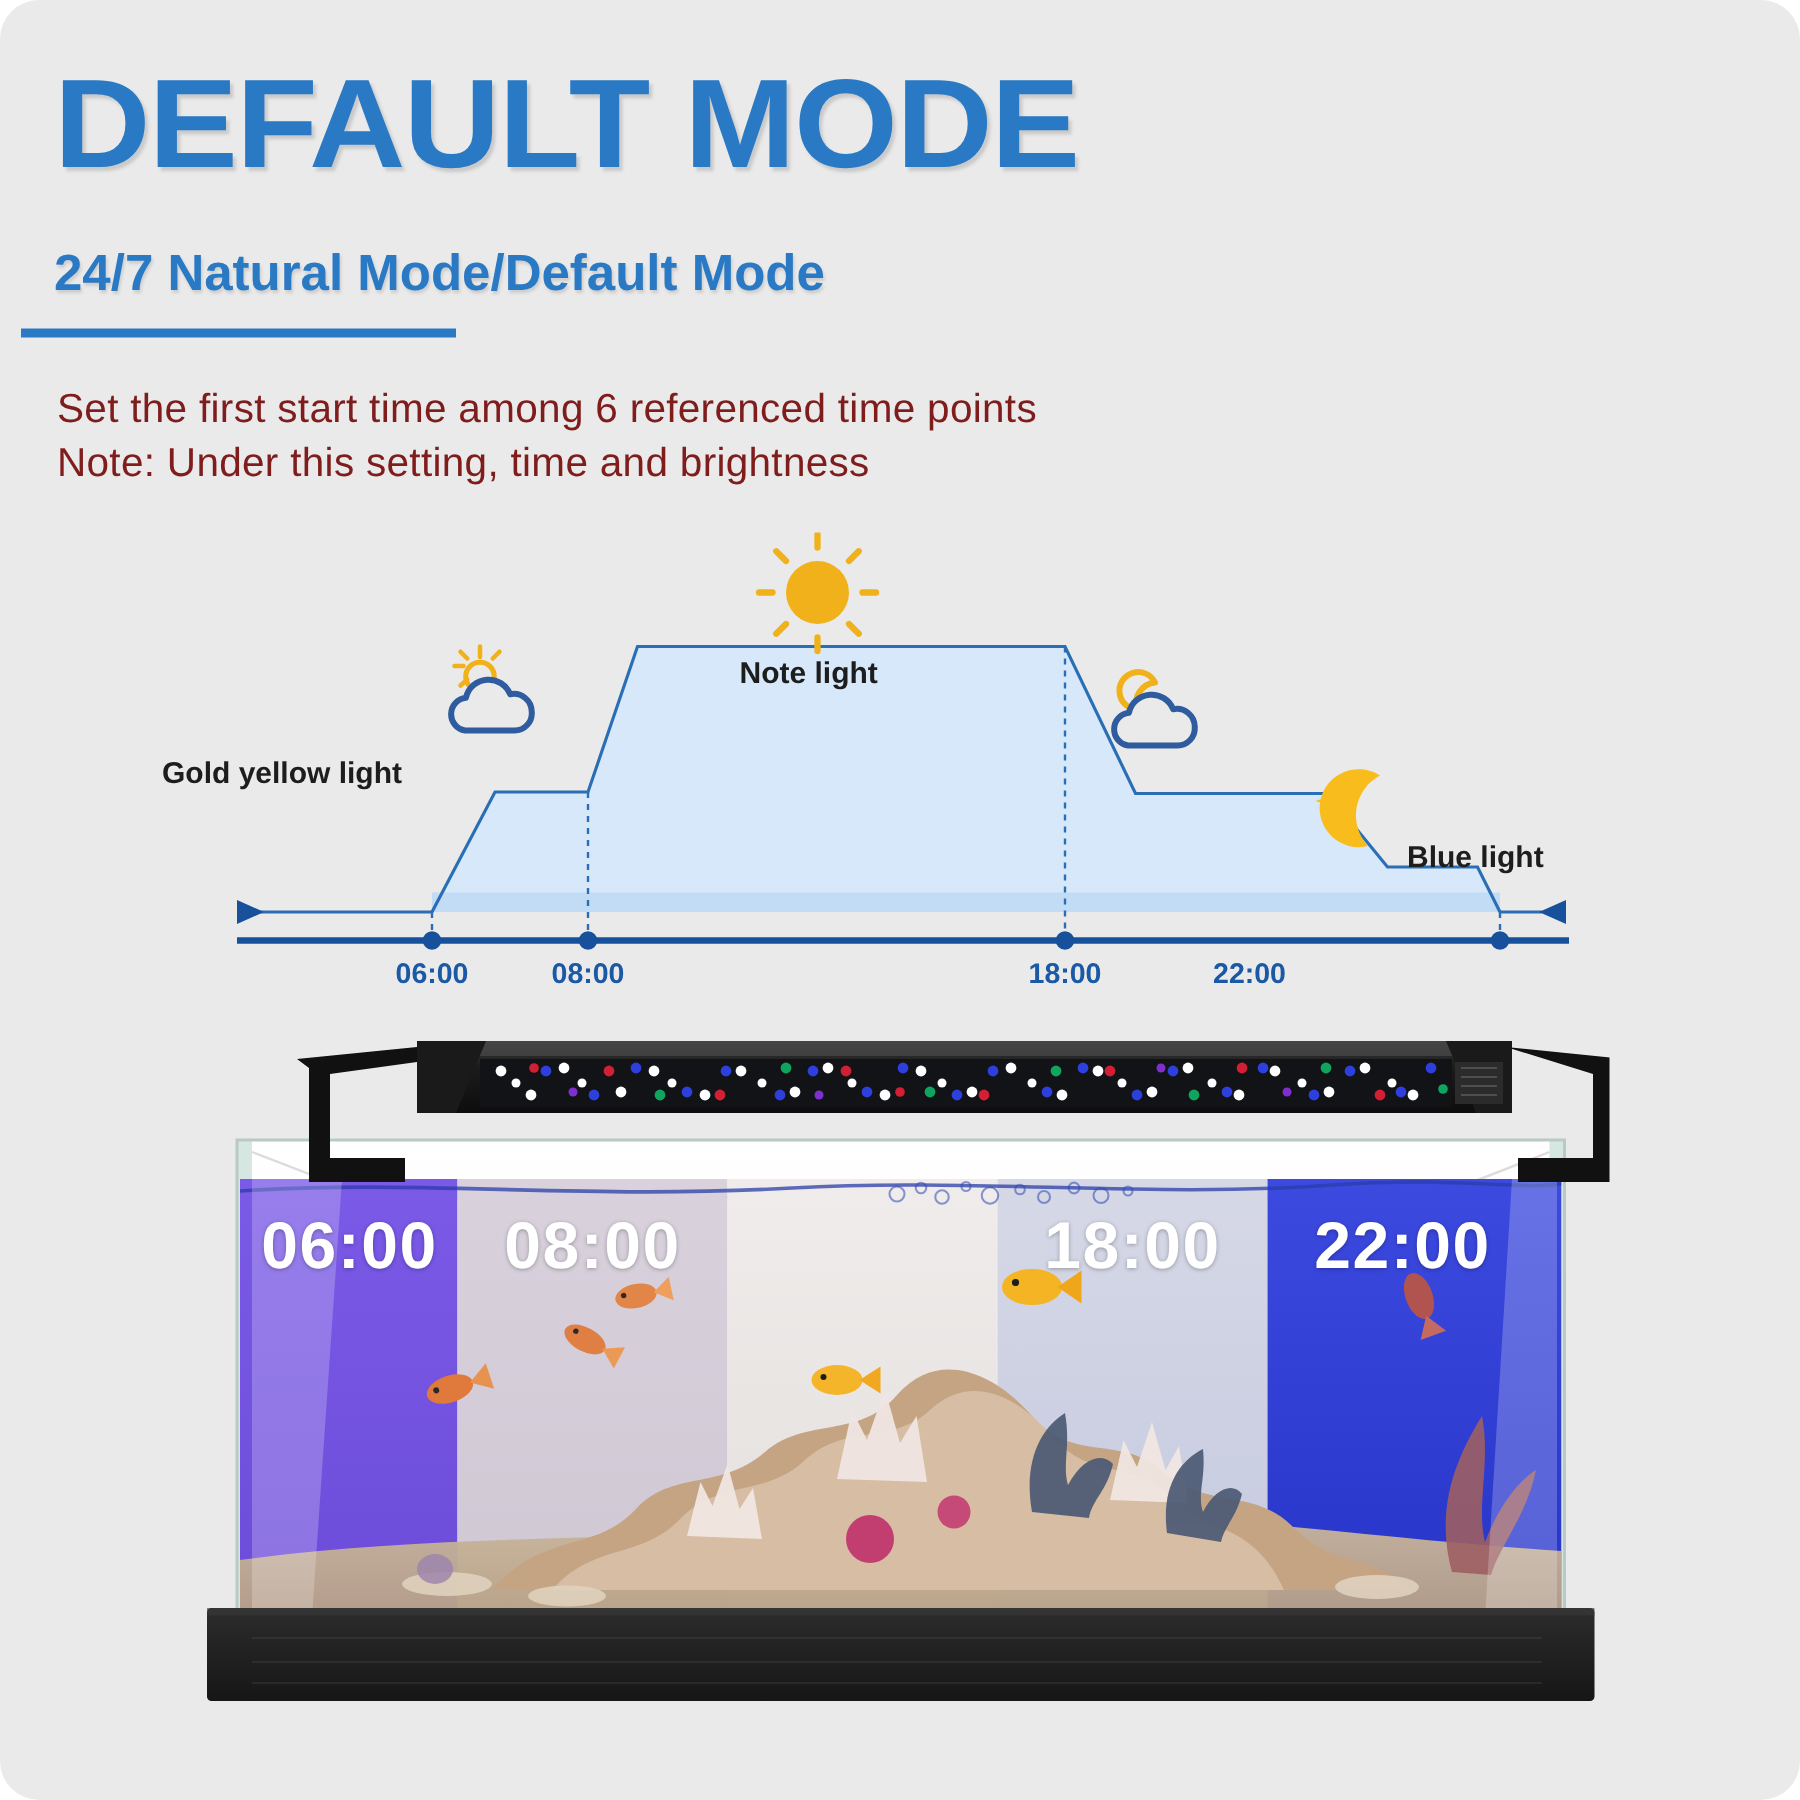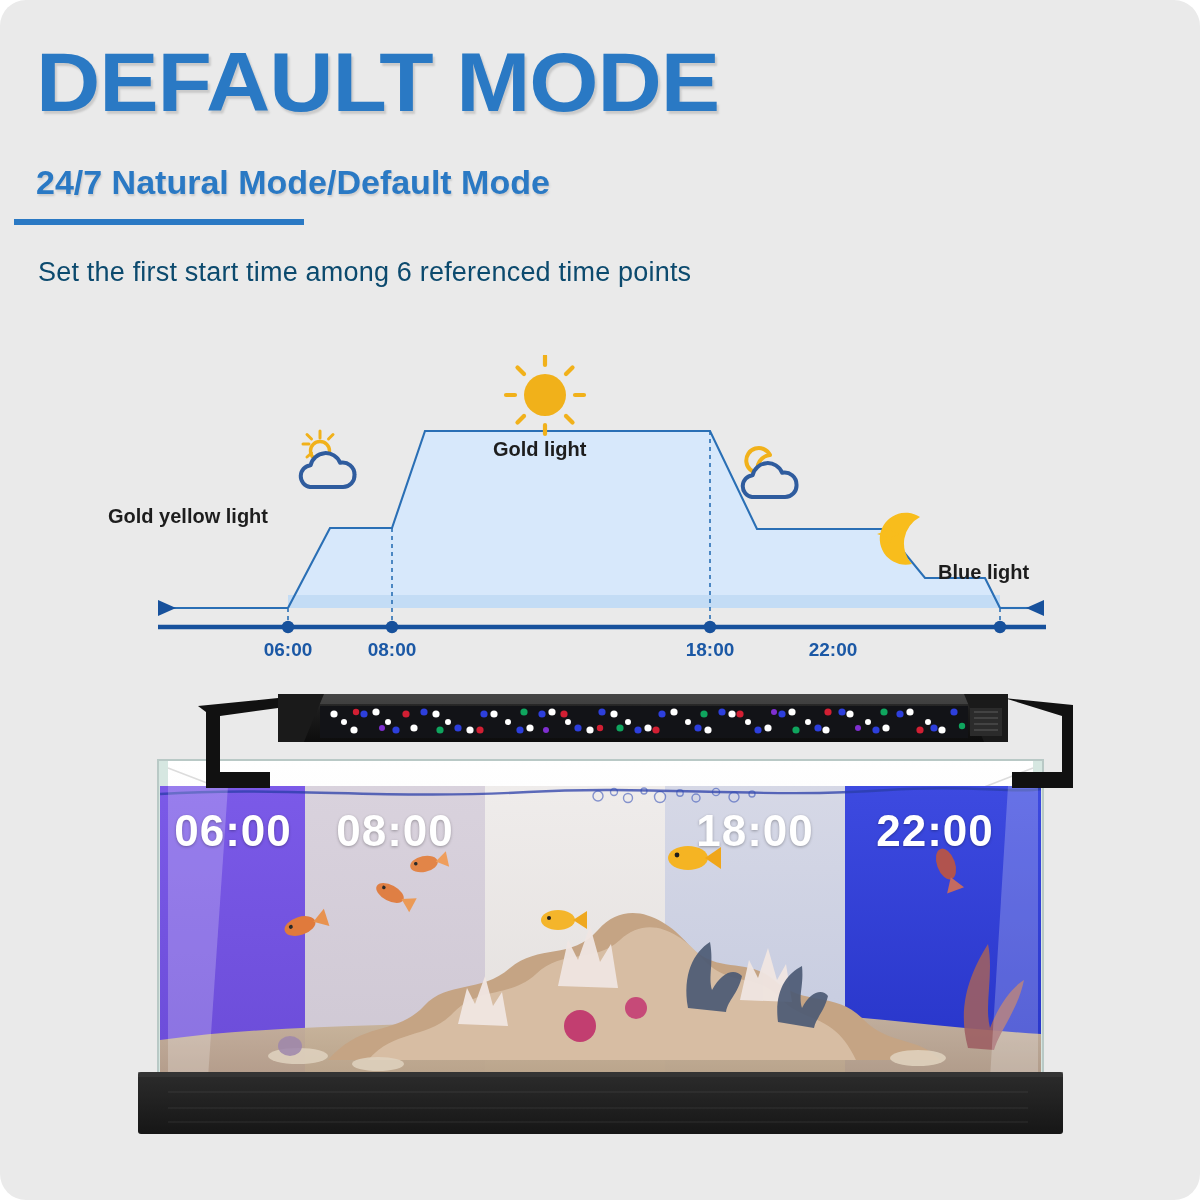--- a/index.html
+++ b/index.html
@@ -63,21 +63,21 @@
     background: #2a79c4;
   }
 
   #description {
     position: absolute;
     left: 38px;
     top: 255px;
     width: 860px;
     font-size: 27px;
     line-height: 1.33;
-    color: #0c4a6e;
+    color: #7f1d1d;
     font-weight: 400;
     letter-spacing: .2px;
   }
   #description .line { display: block; white-space: nowrap; }
 
   
   #chart-wrap {
     position: absolute;
     left: 0;
     top: 355px;
@@ -133,20 +133,21 @@
 
 <div id="page">
 
   <div id="header">
     <div id="main-title">DEFAULT MODE</div>
     <div id="sub-title">24/7 Natural Mode/Default Mode</div>
     <div id="title-rule"></div>
 
     <div id="description">
       <span class="line">Set the first start time among 6 referenced time points</span>
+      <span class="line">Note: Under this setting, time and brightness</span>
     </div>
   </div>
 
   <div id="chart-wrap">
 
     <svg id="chart-svg" width="1200" height="310" viewBox="0 0 1200 310">
 
       <polygon fill="#d7e8fb" stroke="none" points="288,253 330,173 392,173 425,76 710,76 757,174 885,174 925,223 985,223 1000,253"></polygon>
 
       <rect x="288" y="240" width="712" height="13" fill="#c3dcf5"></rect>
@@ -201,21 +202,21 @@
         <path d="M4,44 a11,11 0 0 1 0.6,-21.8 a15.5,15.5 0 0 1 29.5,-2.4 a12,12 0 0 1 14.4,11.9 a11.5,11.5 0 0 1 -11.5,12.3 z" fill="#eaeaea" stroke="#2f5c9e" stroke-width="4" stroke-linejoin="round"></path>
       </g>
 
       <g transform="translate(890,160)">
         <path d="M30,2 a26,26 0 1 0 -8,47 a30,30 0 0 1 8,-47 z" fill="#f8bd1c"></path>
         <path d="M-4,16 l3,-9 l3,9 l9,3 l-9,3 l-3,9 l-3,-9 l-9,-3 z" fill="#f8bd1c"></path>
       </g>
     </svg>
 
     <div class="chart-label" id="label-gold" style="top:150px;left:108px;">Gold yellow light</div>
-    <div class="chart-label" id="label-white" style="top:83px;left:493px;">Gold light</div>
+    <div class="chart-label" id="label-white" style="top:83px;left:493px;">Note light</div>
     <div class="chart-label" id="label-blue" style="top:206px;left:938px;text-align:right;">Blue light</div>
 
     <div class="tick-label" style="left:288px; top:284px;">06:00</div>
     <div class="tick-label" style="left:392px; top:284px;">08:00</div>
     <div class="tick-label" style="left:710px; top:284px;">18:00</div>
     <div class="tick-label" style="left:833px; top:284px;">22:00</div>
   </div>
 
   <div id="aquarium">
     <svg id="aq-svg" width="945" height="500" viewBox="0 0 945 500">

